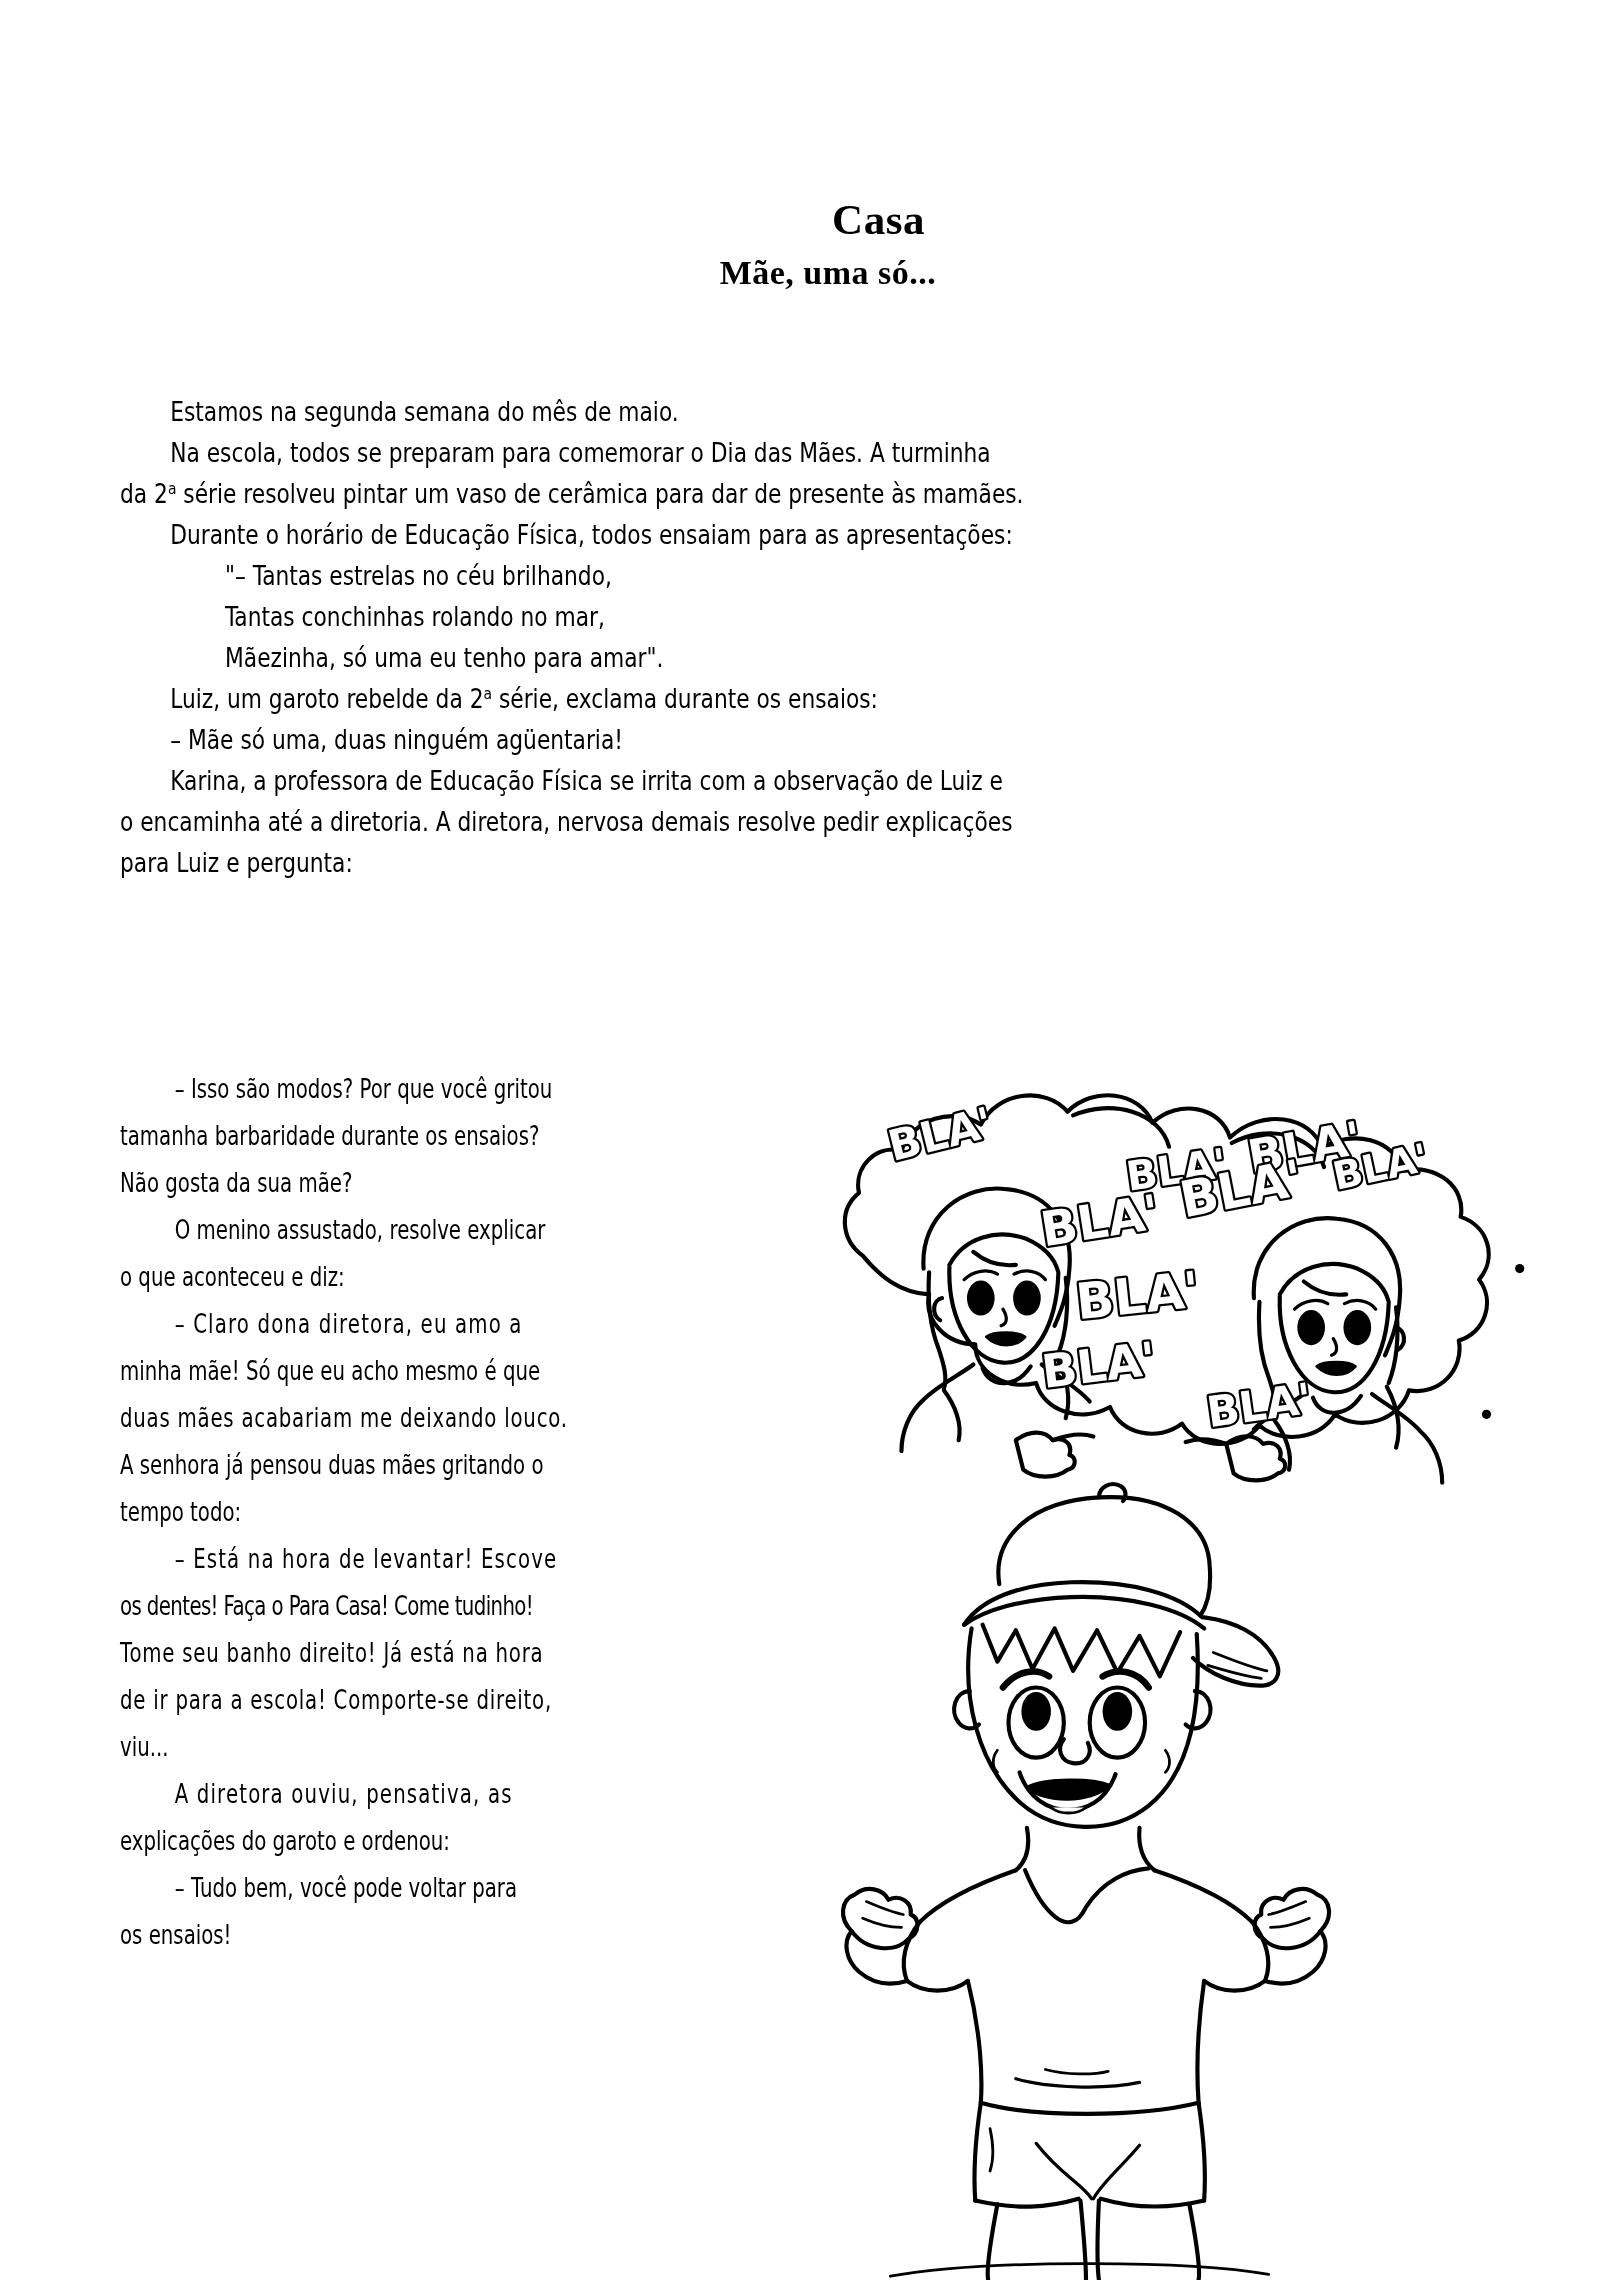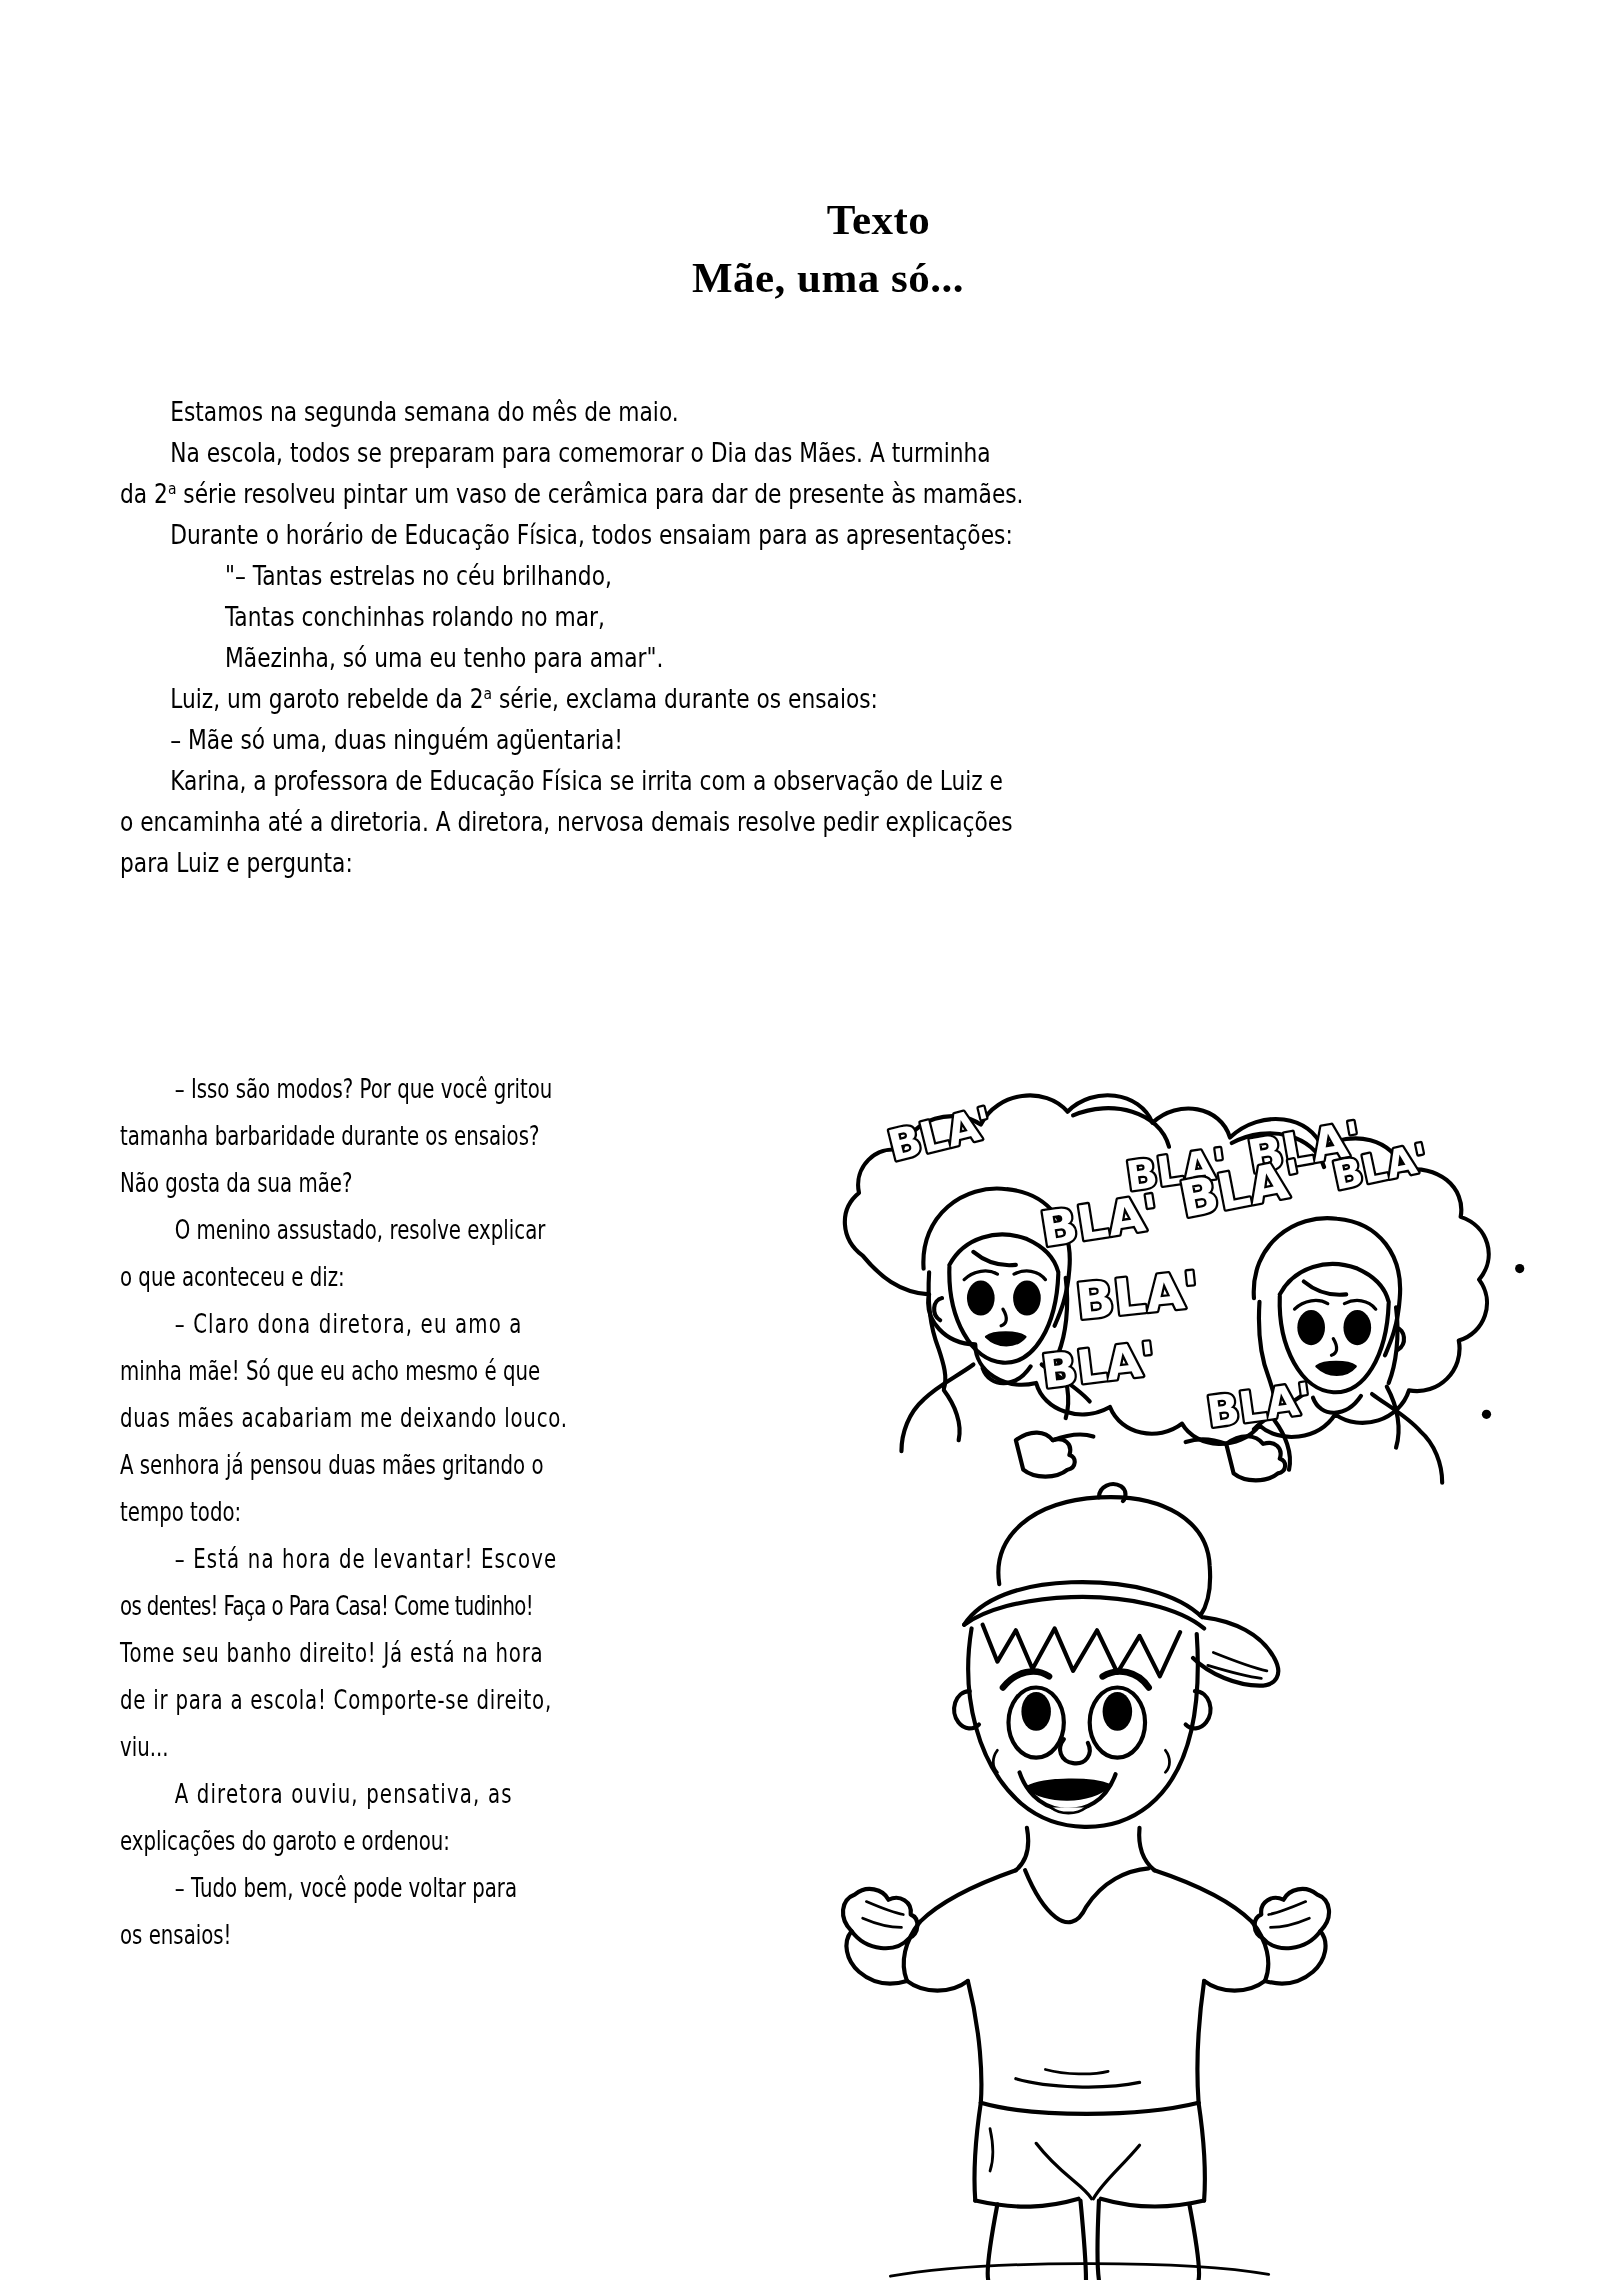--- a/index.html
+++ b/index.html
@@ -35,21 +35,21 @@
     font-weight: bold;
     font-size: 43px;
     letter-spacing: 0.5px;
     line-height: 1.0;
     margin: 0 0 14.8px 0;
     padding-left: 138px;
   }
   .doc-subtitle {
     font-family: "Liberation Serif", "DejaVu Serif", serif;
     font-weight: bold;
-    font-size: 43px;
+    font-size: 34px;
     letter-spacing: 0.5px;
     line-height: 1.0;
     margin: 4px;
     padding-left: 37px;
   }
 
   
   .body-text {
     position: absolute;
     left: 120px;
@@ -112,21 +112,21 @@
     width: 100%;
     height: 100%;
   }
 </style>
 </head>
 <body>
 
 <div class="page">
 
   <div class="title-block">
-    <h1 class="doc-title">Texto</h1>
+    <h1 class="doc-title">Casa</h1>
     <h2 class="doc-subtitle">Mãe, uma só...</h2>
   </div>
 
   <div class="body-text">
 
     <p class="indent">Estamos na segunda semana do mês de maio.</p>
 
     <p class="indent">Na escola, todos se preparam para comemorar o Dia das Mães. A turminha</p>
 
     <p><span>da 2</span><sup class="ord">a</sup><span>&nbsp;</span><span>série resolveu pintar um vaso de cerâmica para dar de presente às mamães.</span></p>

